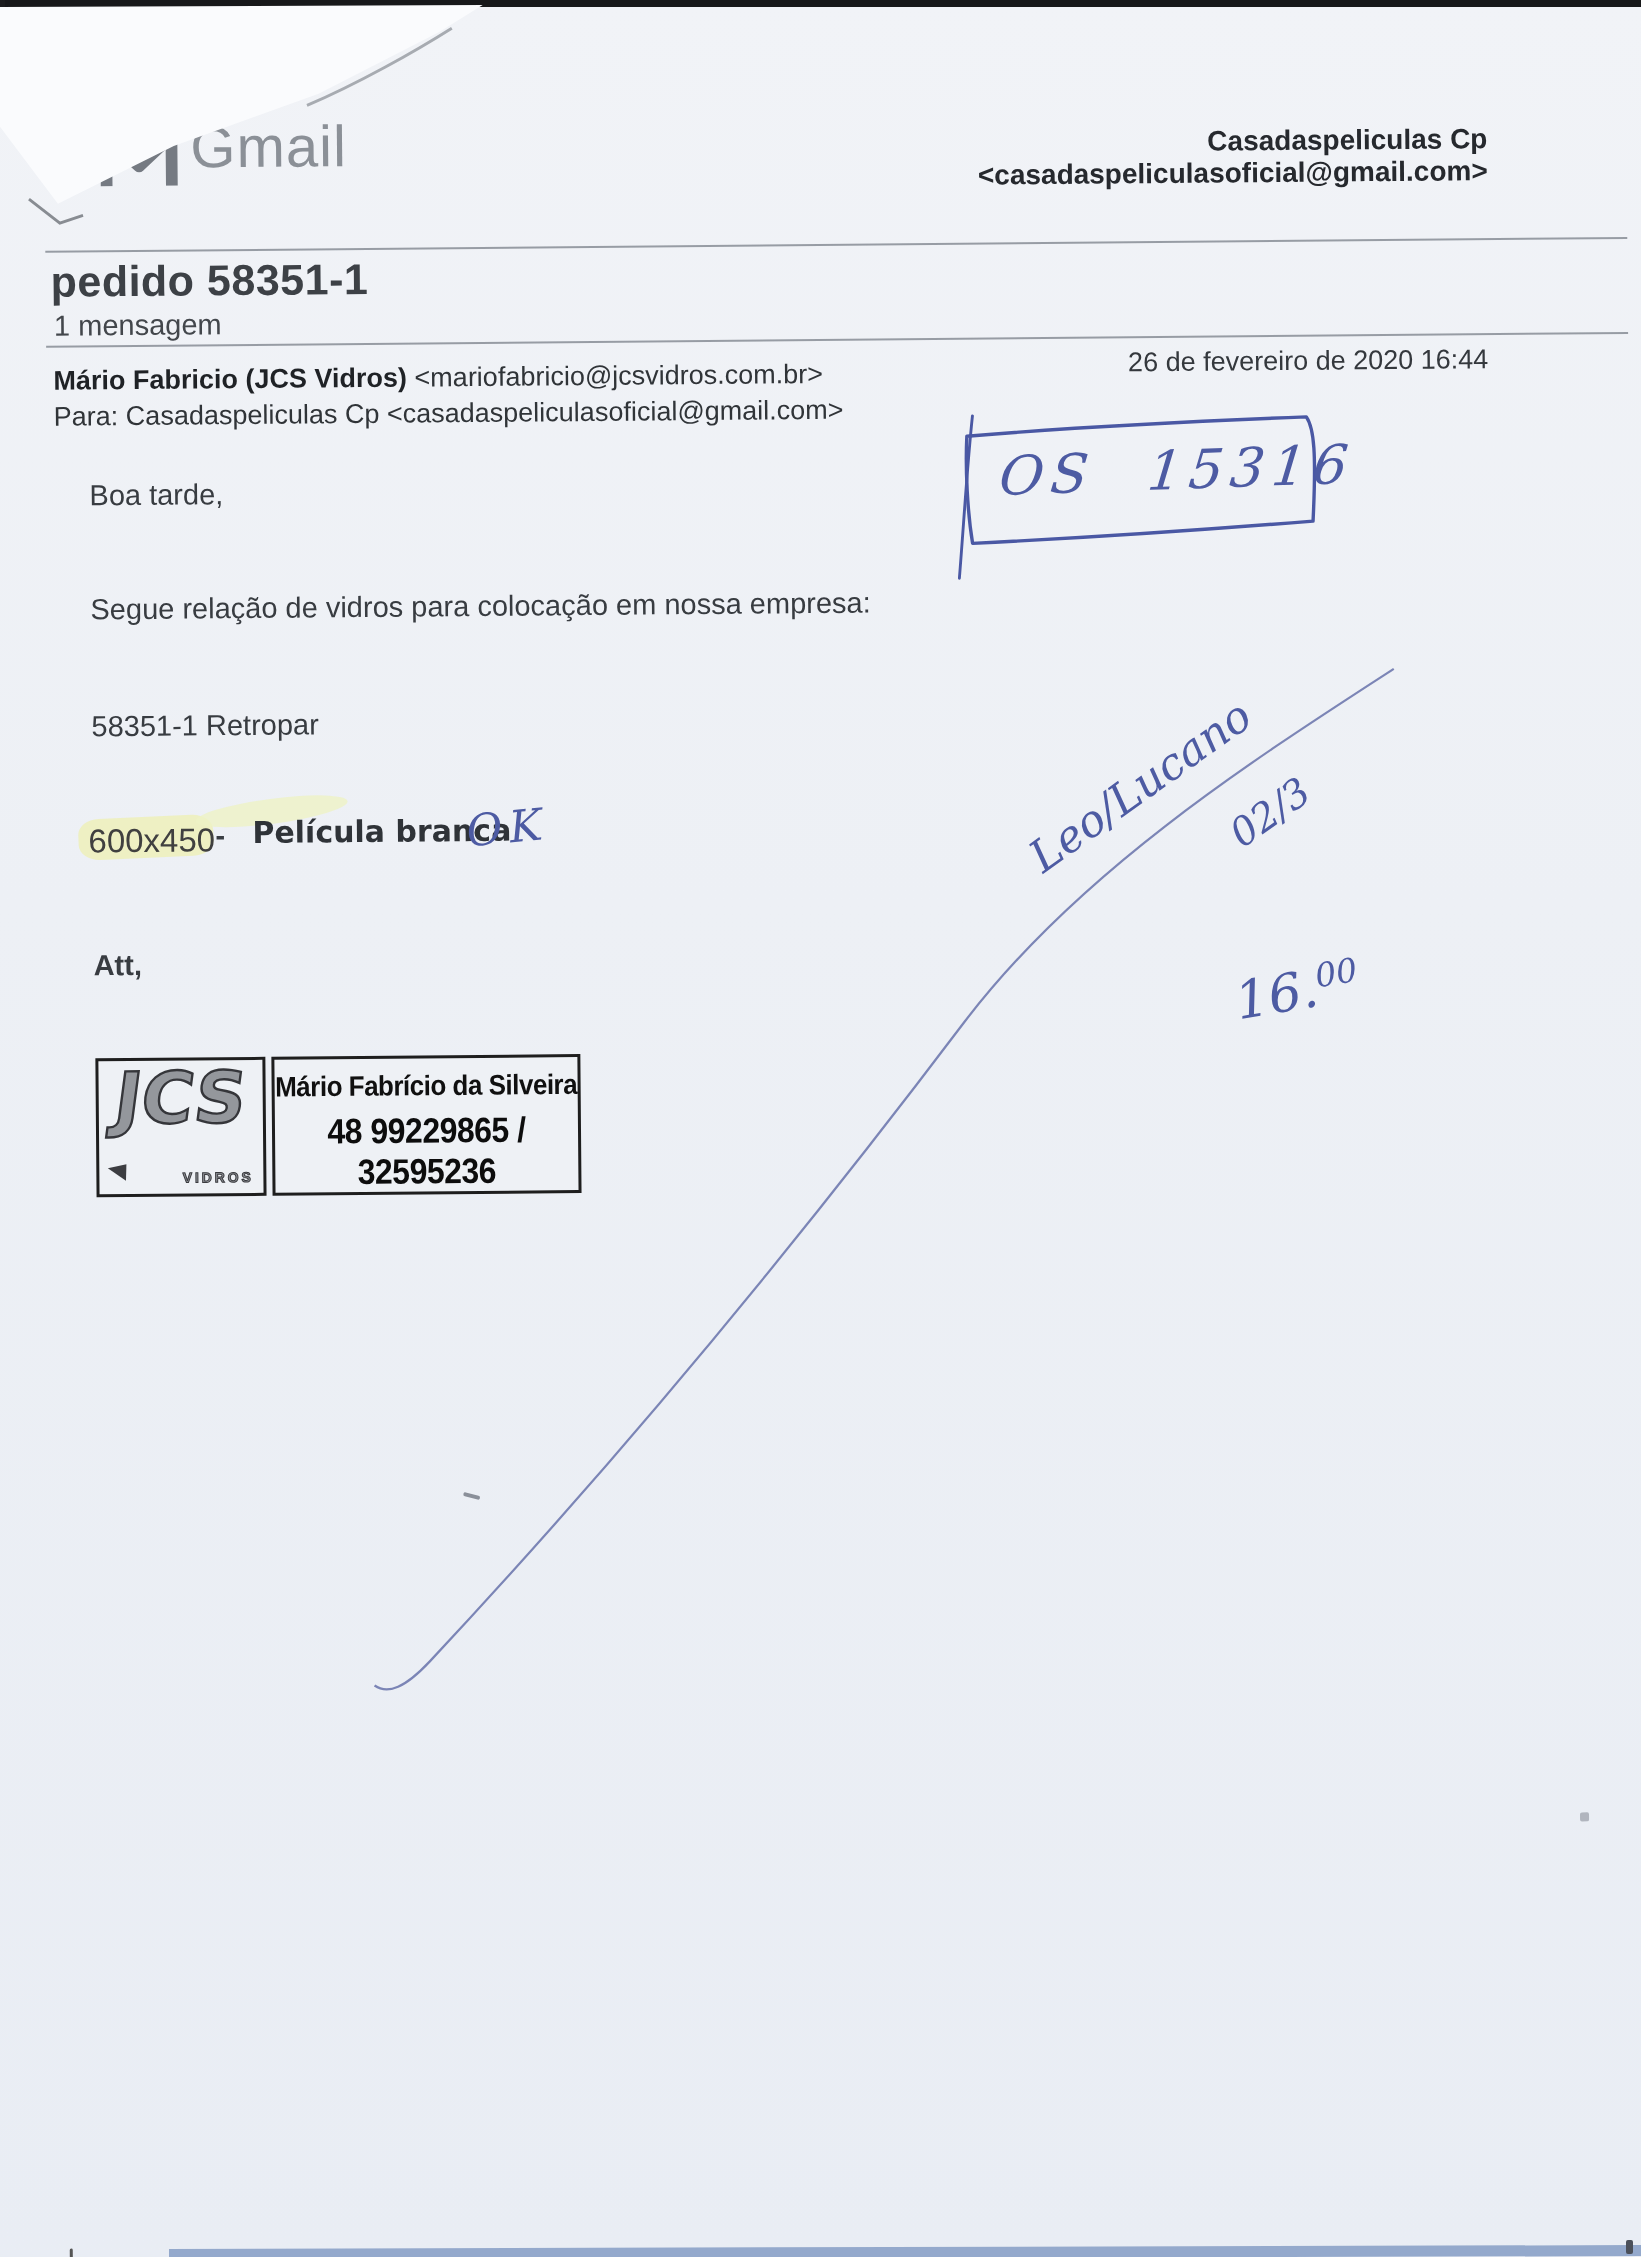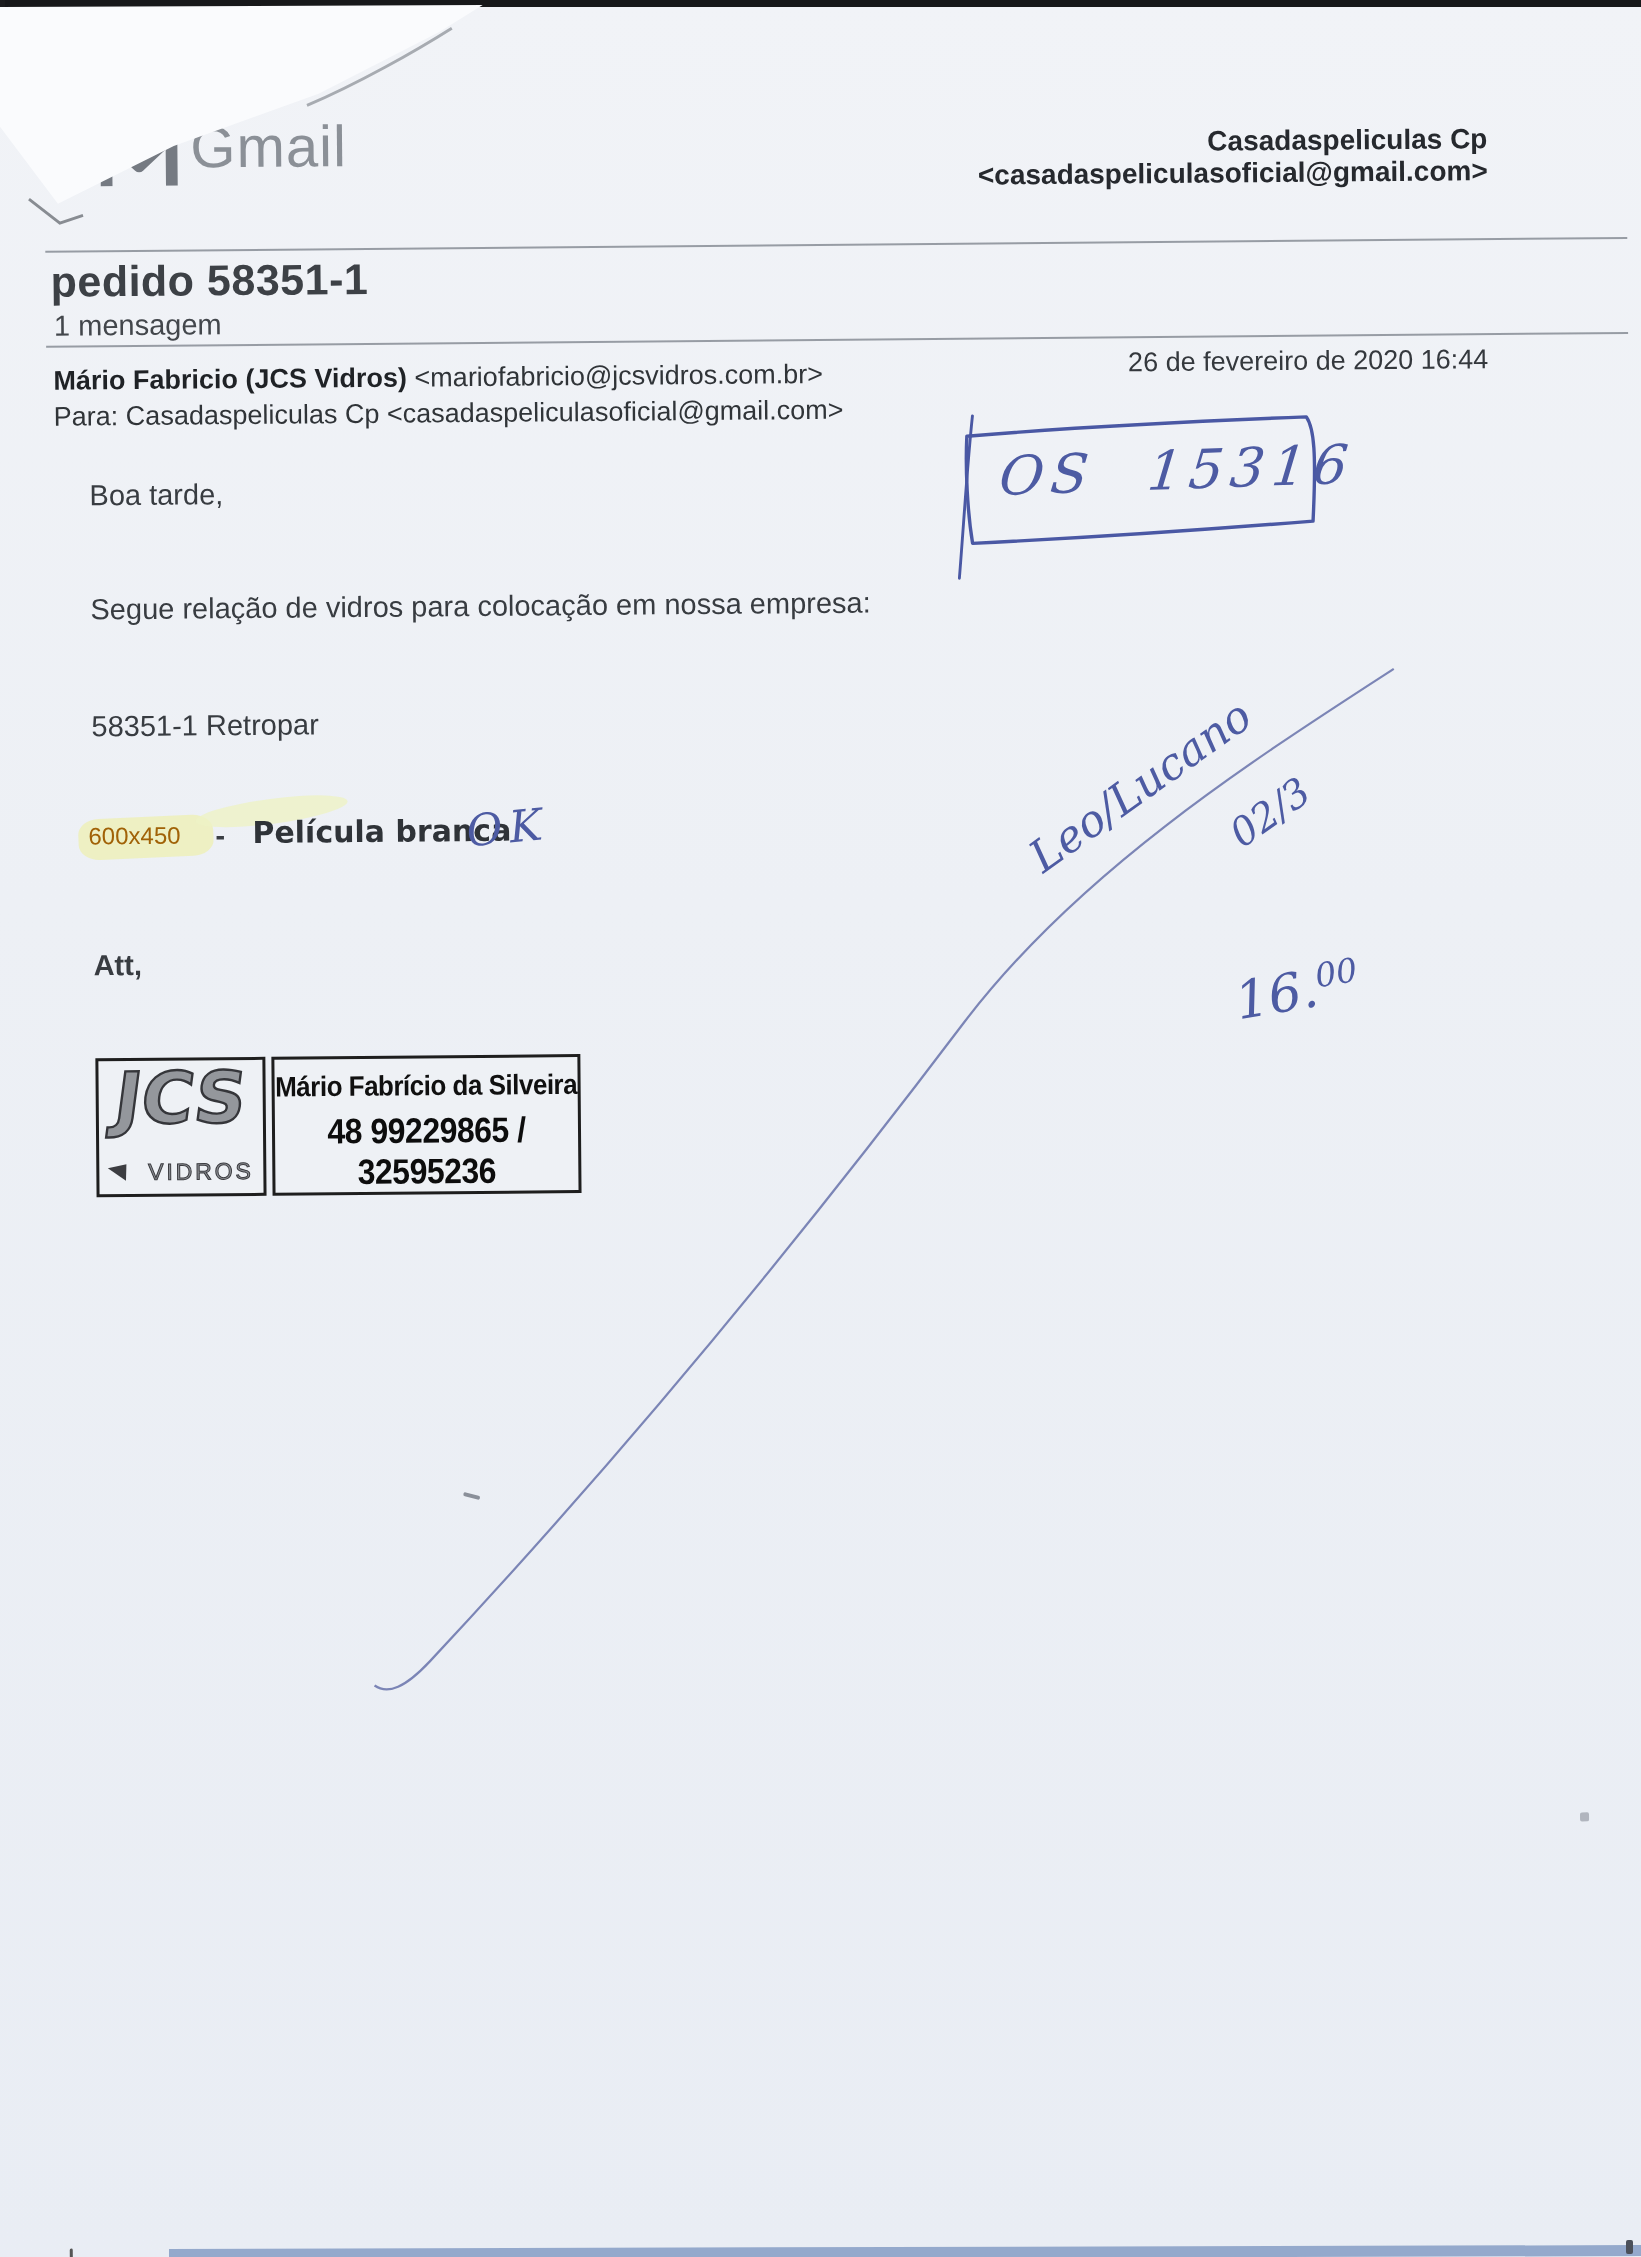--- a/index.html
+++ b/index.html
@@ -29,41 +29,41 @@
   .sender-line{left:60px;top:359px;font-size:27px;color:#303438;}
   .sender-line b{color:#1f2226;}
   .message-date{left:1118px;top:350px;width:377px;text-align:right;font-size:27px;color:#34383d;}
   .recipient-line{left:60px;top:395px;font-size:27px;color:#303438;}
 
   .bodytext{font-size:29px;color:#383c41;}
 
   
   .hl-main{left:81px;top:811px;width:135px;height:41px;background:#edf0ba;opacity:.85;border-radius:21px/15.4px;transform:rotate(-2deg);}
   .hl-flick{left:198px;top:794px;width:153px;height:25px;background:#eef2c6;opacity:.8;border-radius:50%;transform:rotate(-7deg);}
-  .item-size{left:91px;top:816px;font-size:24px;color:#a16207;}
+  .item-size{left:91px;top:816px;font-size:33px;color:#404040;}
   .item-sep{left:218px;top:814px;font-size:29px;font-weight:bold;color:#3a3e43;}
   .item-desc{left:255px;top:810px;font-size:30px;font-weight:bold;color:#2f3338;font-family:"DejaVu Sans",sans-serif;}
 
   
   .hand{font-family:"DejaVu Serif",serif;font-style:italic;color:#4d5ba3;}
   .ok-hand{left:469px;top:799px;font-size:44px;letter-spacing:6.8px;transform:rotate(-5deg);}
   .os-number{left:1006px;top:442px;font-size:54px;letter-spacing:6.8px;word-spacing:29px;transform:skewX(-8deg) rotate(-1.5deg);}
   .names-hand{left:1022px;top:842px;font-size:44px;transform:rotate(-35deg);transform-origin:0 0;white-space:nowrap;}
   .datemark-hand{left:1224px;top:823px;font-size:39px;transform:rotate(-35deg);transform-origin:0 0;white-space:nowrap;}
   .price-hand{left:1236px;top:964px;font-size:52px;transform:rotate(-9deg);white-space:nowrap;}
   .price-hand sup{font-size:33px;}
 
   
   .sig-card{left:96px;top:1052px;width:485px;height:141px;}
   .sig-box{position:absolute;border:3.9px solid #1e1e1e;background:#eef1f5;box-sizing:border-box;}
   .sig-left{left:0;top:0;width:170px;height:139px;}
   .sig-right{left:176px;top:0;width:309px;height:139px;}
   .jcs-text{margin-top:3.9px;text-align:center;font-size:71px;font-weight:bold;font-family:"DejaVu Sans",sans-serif;
     color:#94979c;-webkit-text-stroke:2.4px #35363a;transform:skewX(-8deg);line-height:.95;}
-  .vidros-text{position:absolute;right:9.7px;bottom:7.7px;font-size:23px;font-weight:normal;letter-spacing:2.9px;
+  .vidros-text{position:absolute;right:9.7px;bottom:7.7px;font-size:14px;font-weight:bold;letter-spacing:2.9px;
     color:#8e9196;-webkit-text-stroke:1px #3a3b3f;}
   .vidros-check{position:absolute;left:9.7px;bottom:11.6px;width:0;height:0;border-left:15.4px solid transparent;
     border-right:4.8px solid transparent;border-top:16.4px solid #3c3d41;transform:rotate(-12deg);}
   .contact-name{margin-top:11.6px;text-align:center;font-size:26px;font-weight:900;color:#101010;transform:scaleY(1.08);letter-spacing:-0.5px;}
   .contact-phones{margin-top:13.5px;text-align:center;font-size:32px;font-weight:900;color:#0d0d0d;transform:scaleY(1.1);letter-spacing:-0.5px;}
 
   svg{display:block;}
 </style>
 </head>
 <body>

